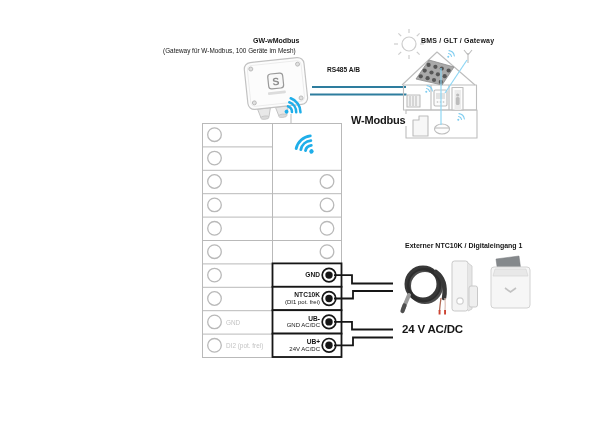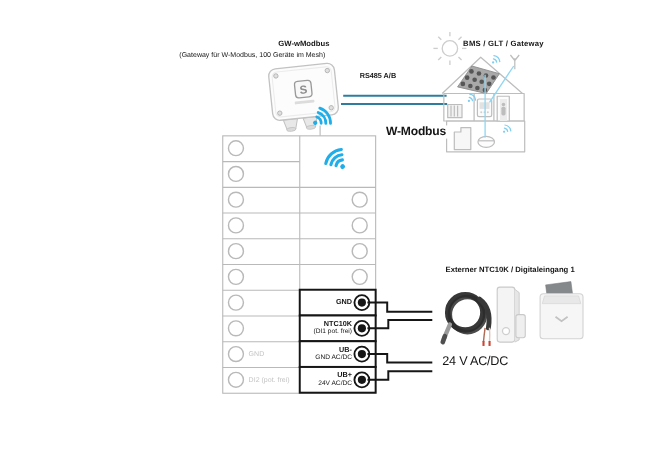--- a/index.html
+++ b/index.html
@@ -8,21 +8,21 @@
     font-family:"Liberation Sans",sans-serif;color:#161616;
   }
   .art{position:absolute;left:0;top:0;z-index:1;}
   .label{position:absolute;white-space:nowrap;z-index:3;color:#161616;}
   .lbl-title{left:253px;top:37px;font-size:7px;font-weight:bold;}
   .lbl-subtitle{left:163px;top:47px;font-size:6.4px;}
   .lbl-bms{left:421px;top:37px;font-size:7px;font-weight:bold;letter-spacing:.2px;}
   .lbl-rs485{left:327px;top:66px;font-size:6.6px;font-weight:bold;}
   .lbl-wmodbus{left:316px;top:114px;font-size:11px;font-weight:bold;background:#fff;padding:0 3px;letter-spacing:-.2px;margin-left:32px;}
   .lbl-extern{left:405px;top:242px;font-size:7px;font-weight:bold;}
-  .lbl-power{left:402px;top:323px;font-size:11.5px;font-weight:normal;letter-spacing:-.2px;}
+  .lbl-power{left:402px;top:323px;font-size:11.5px;font-weight:bold;letter-spacing:-.2px;}
   .lbl-gray{font-size:6.4px;color:#c4c4c4;}
   .lbl-gnd-gray{left:226px;top:318.5px;}
   .lbl-di2-gray{left:226px;top:342px;}
   .cellbox{
     position:absolute;left:273px;width:47px;height:23.4px;z-index:3;
     display:flex;flex-direction:column;justify-content:center;align-items:flex-end;
     line-height:1.12;text-align:right;
   }
   .cellbox .l1{font-size:6.6px;font-weight:bold;}
   .cellbox .l2{font-size:6px;}

